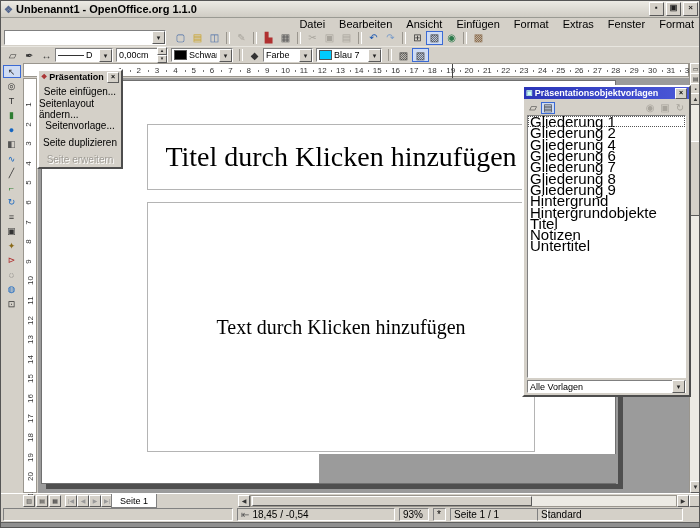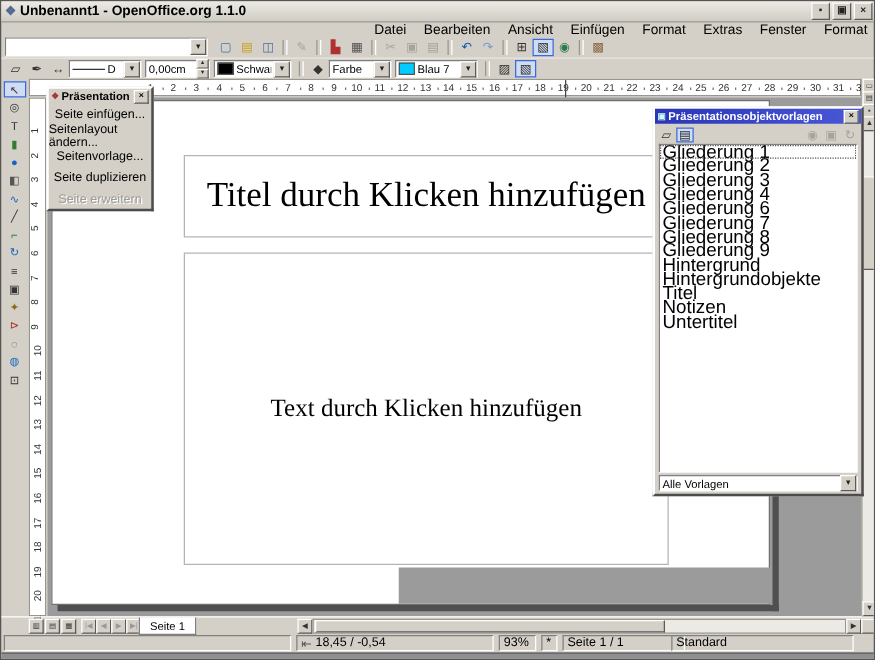--- a/index.html
+++ b/index.html
@@ -361,21 +361,20 @@
       <span class="tbtn" style="width: 14px; height: 12px;">▱</span>
       <span class="tbtn pressed" style="width: 14px; height: 12px;">▤</span>
       <span class="spacer" style="flex: 1 1 0%;"></span>
       <span class="tbtn disabled" style="width: 14px; height: 12px;">◉</span>
       <span class="tbtn disabled" style="width: 14px; height: 12px;">▣</span>
       <span class="tbtn disabled" style="width: 14px; height: 12px;">↻</span>
     </div>
   <div id="stylist-list">
       <div class="sitem sel">Gliederung 1</div>
       <div class="sitem">Gliederung 2</div>
-      <div class="sitem">Gliederung 3</div>
       <div class="sitem">Gliederung 4</div>
       <div class="sitem">Gliederung 6</div>
       <div class="sitem">Gliederung 7</div>
       <div class="sitem">Gliederung 8</div>
       <div class="sitem">Gliederung 9</div>
       <div class="sitem">Hintergrund</div>
       <div class="sitem">Hintergrundobjekte</div>
       <div class="sitem">Titel</div>
       <div class="sitem">Notizen</div>
       <div class="sitem">Untertitel</div>

